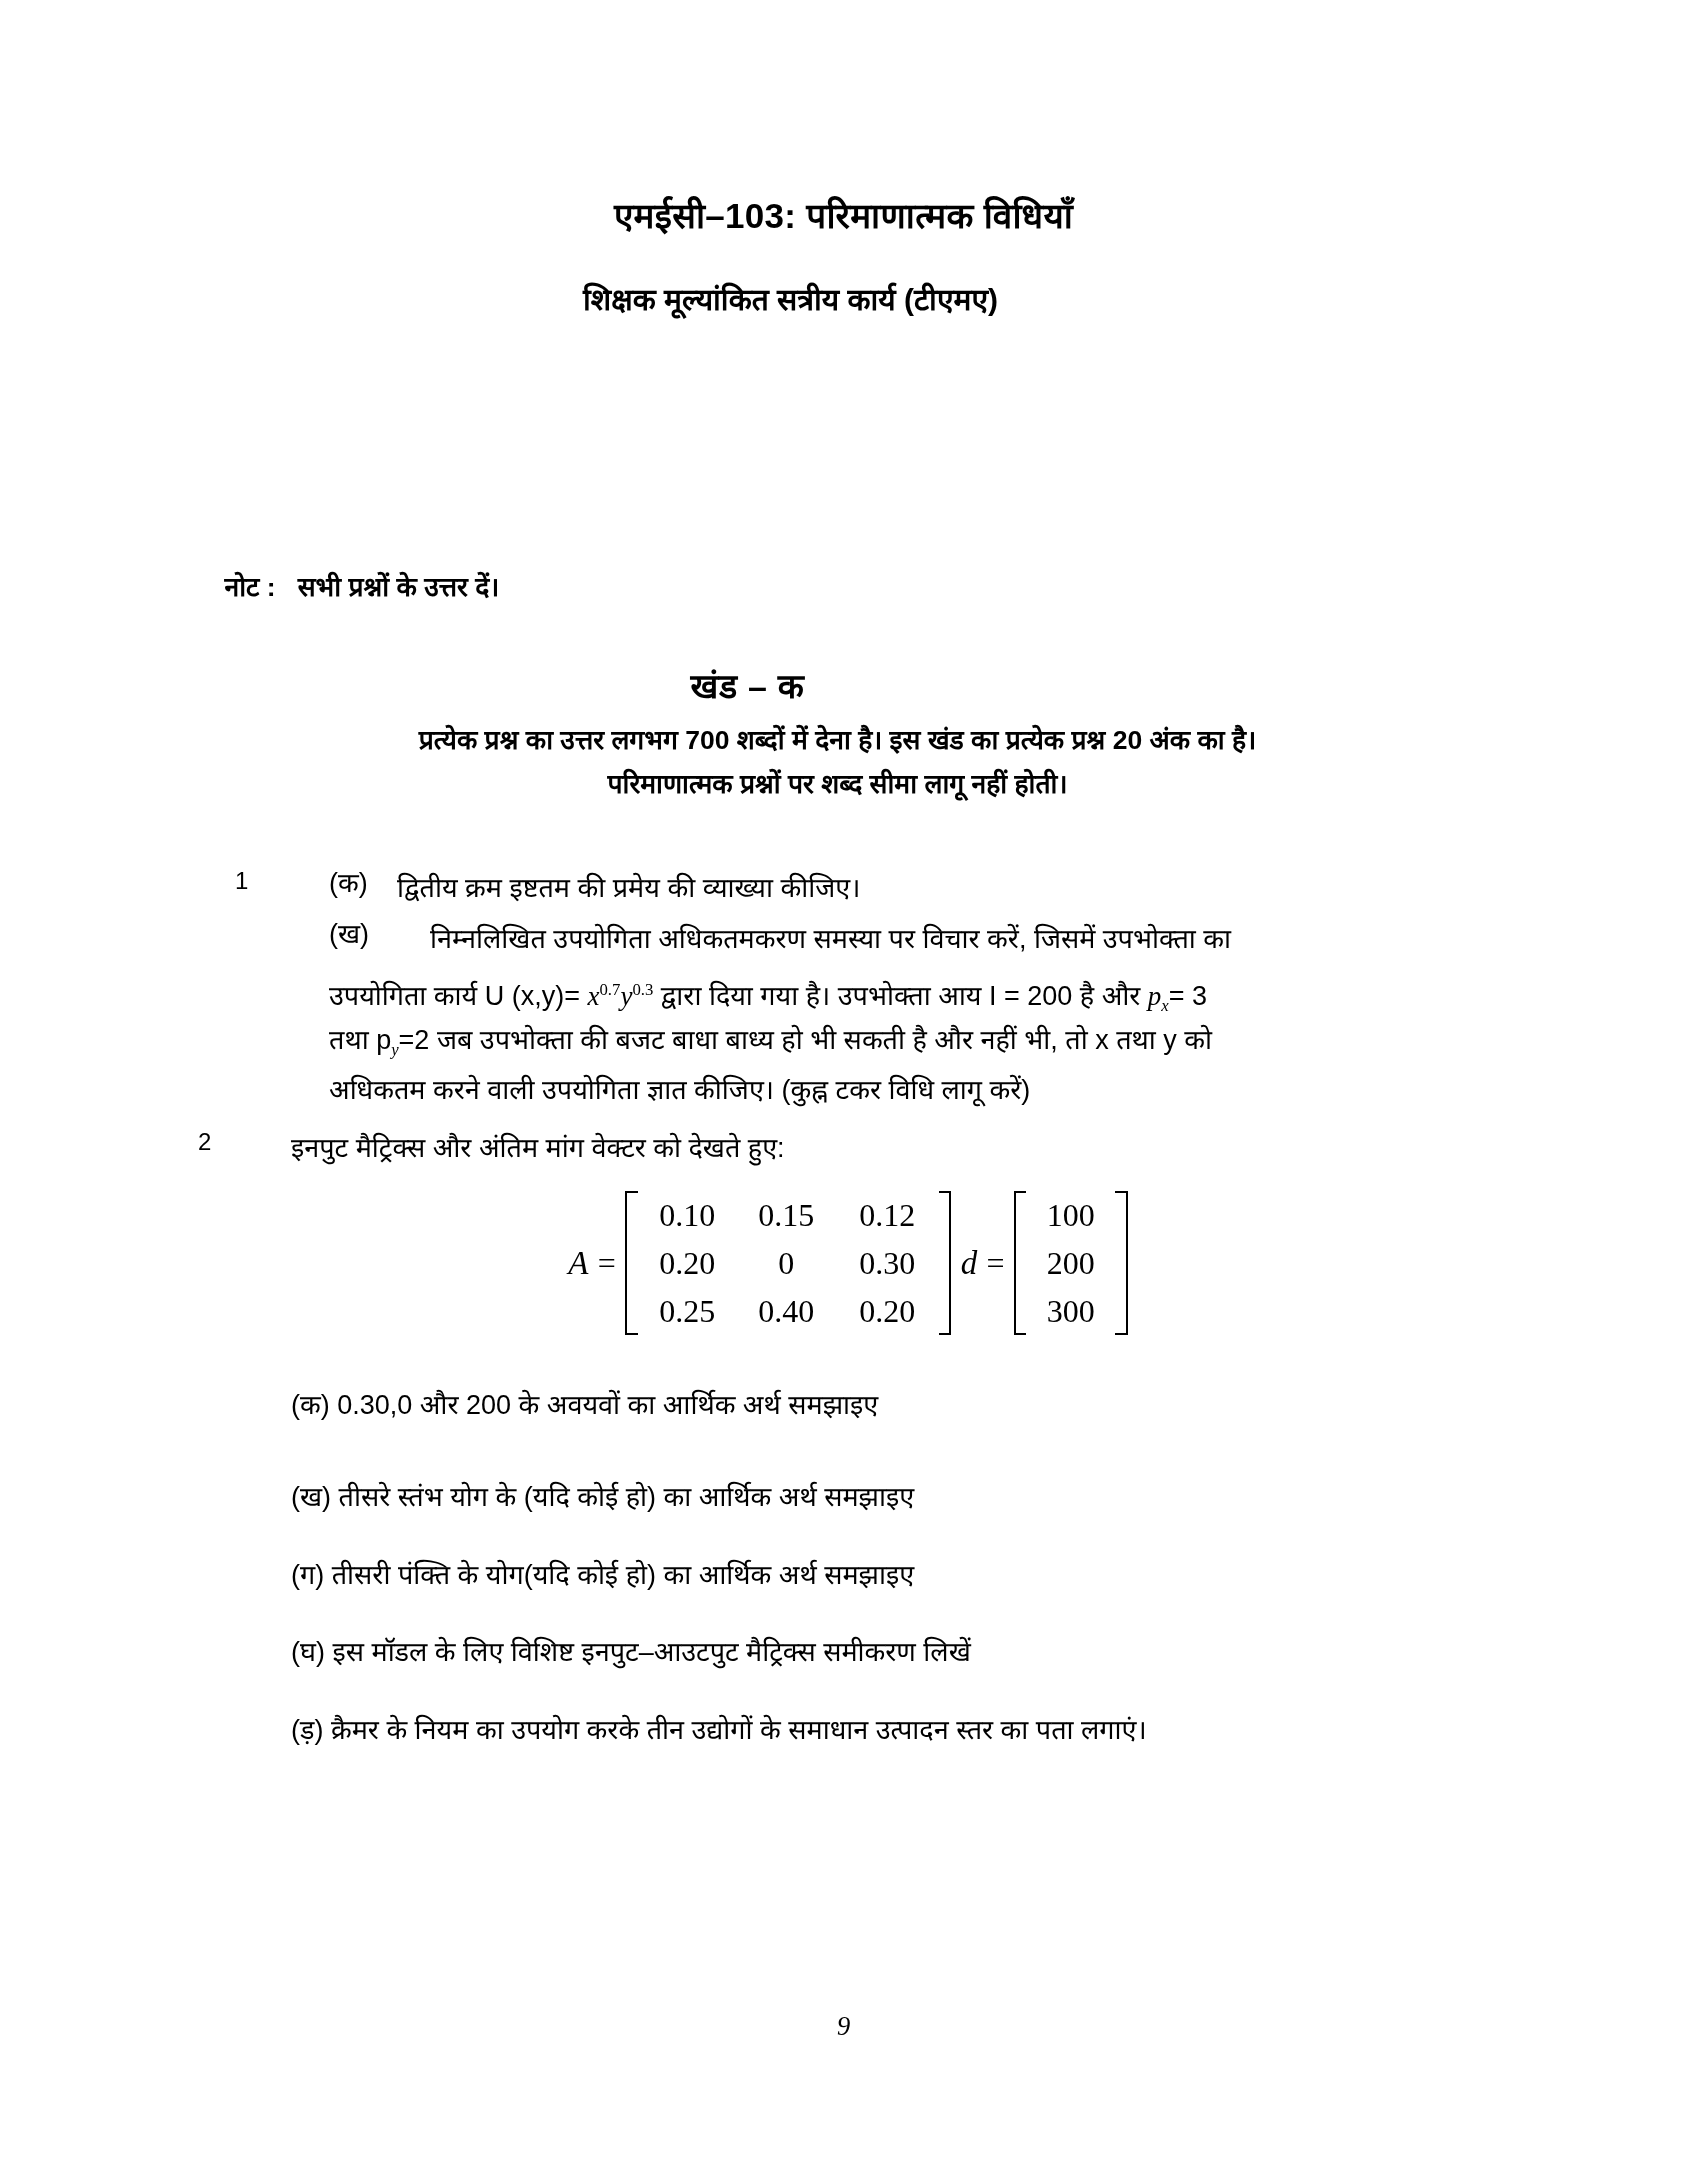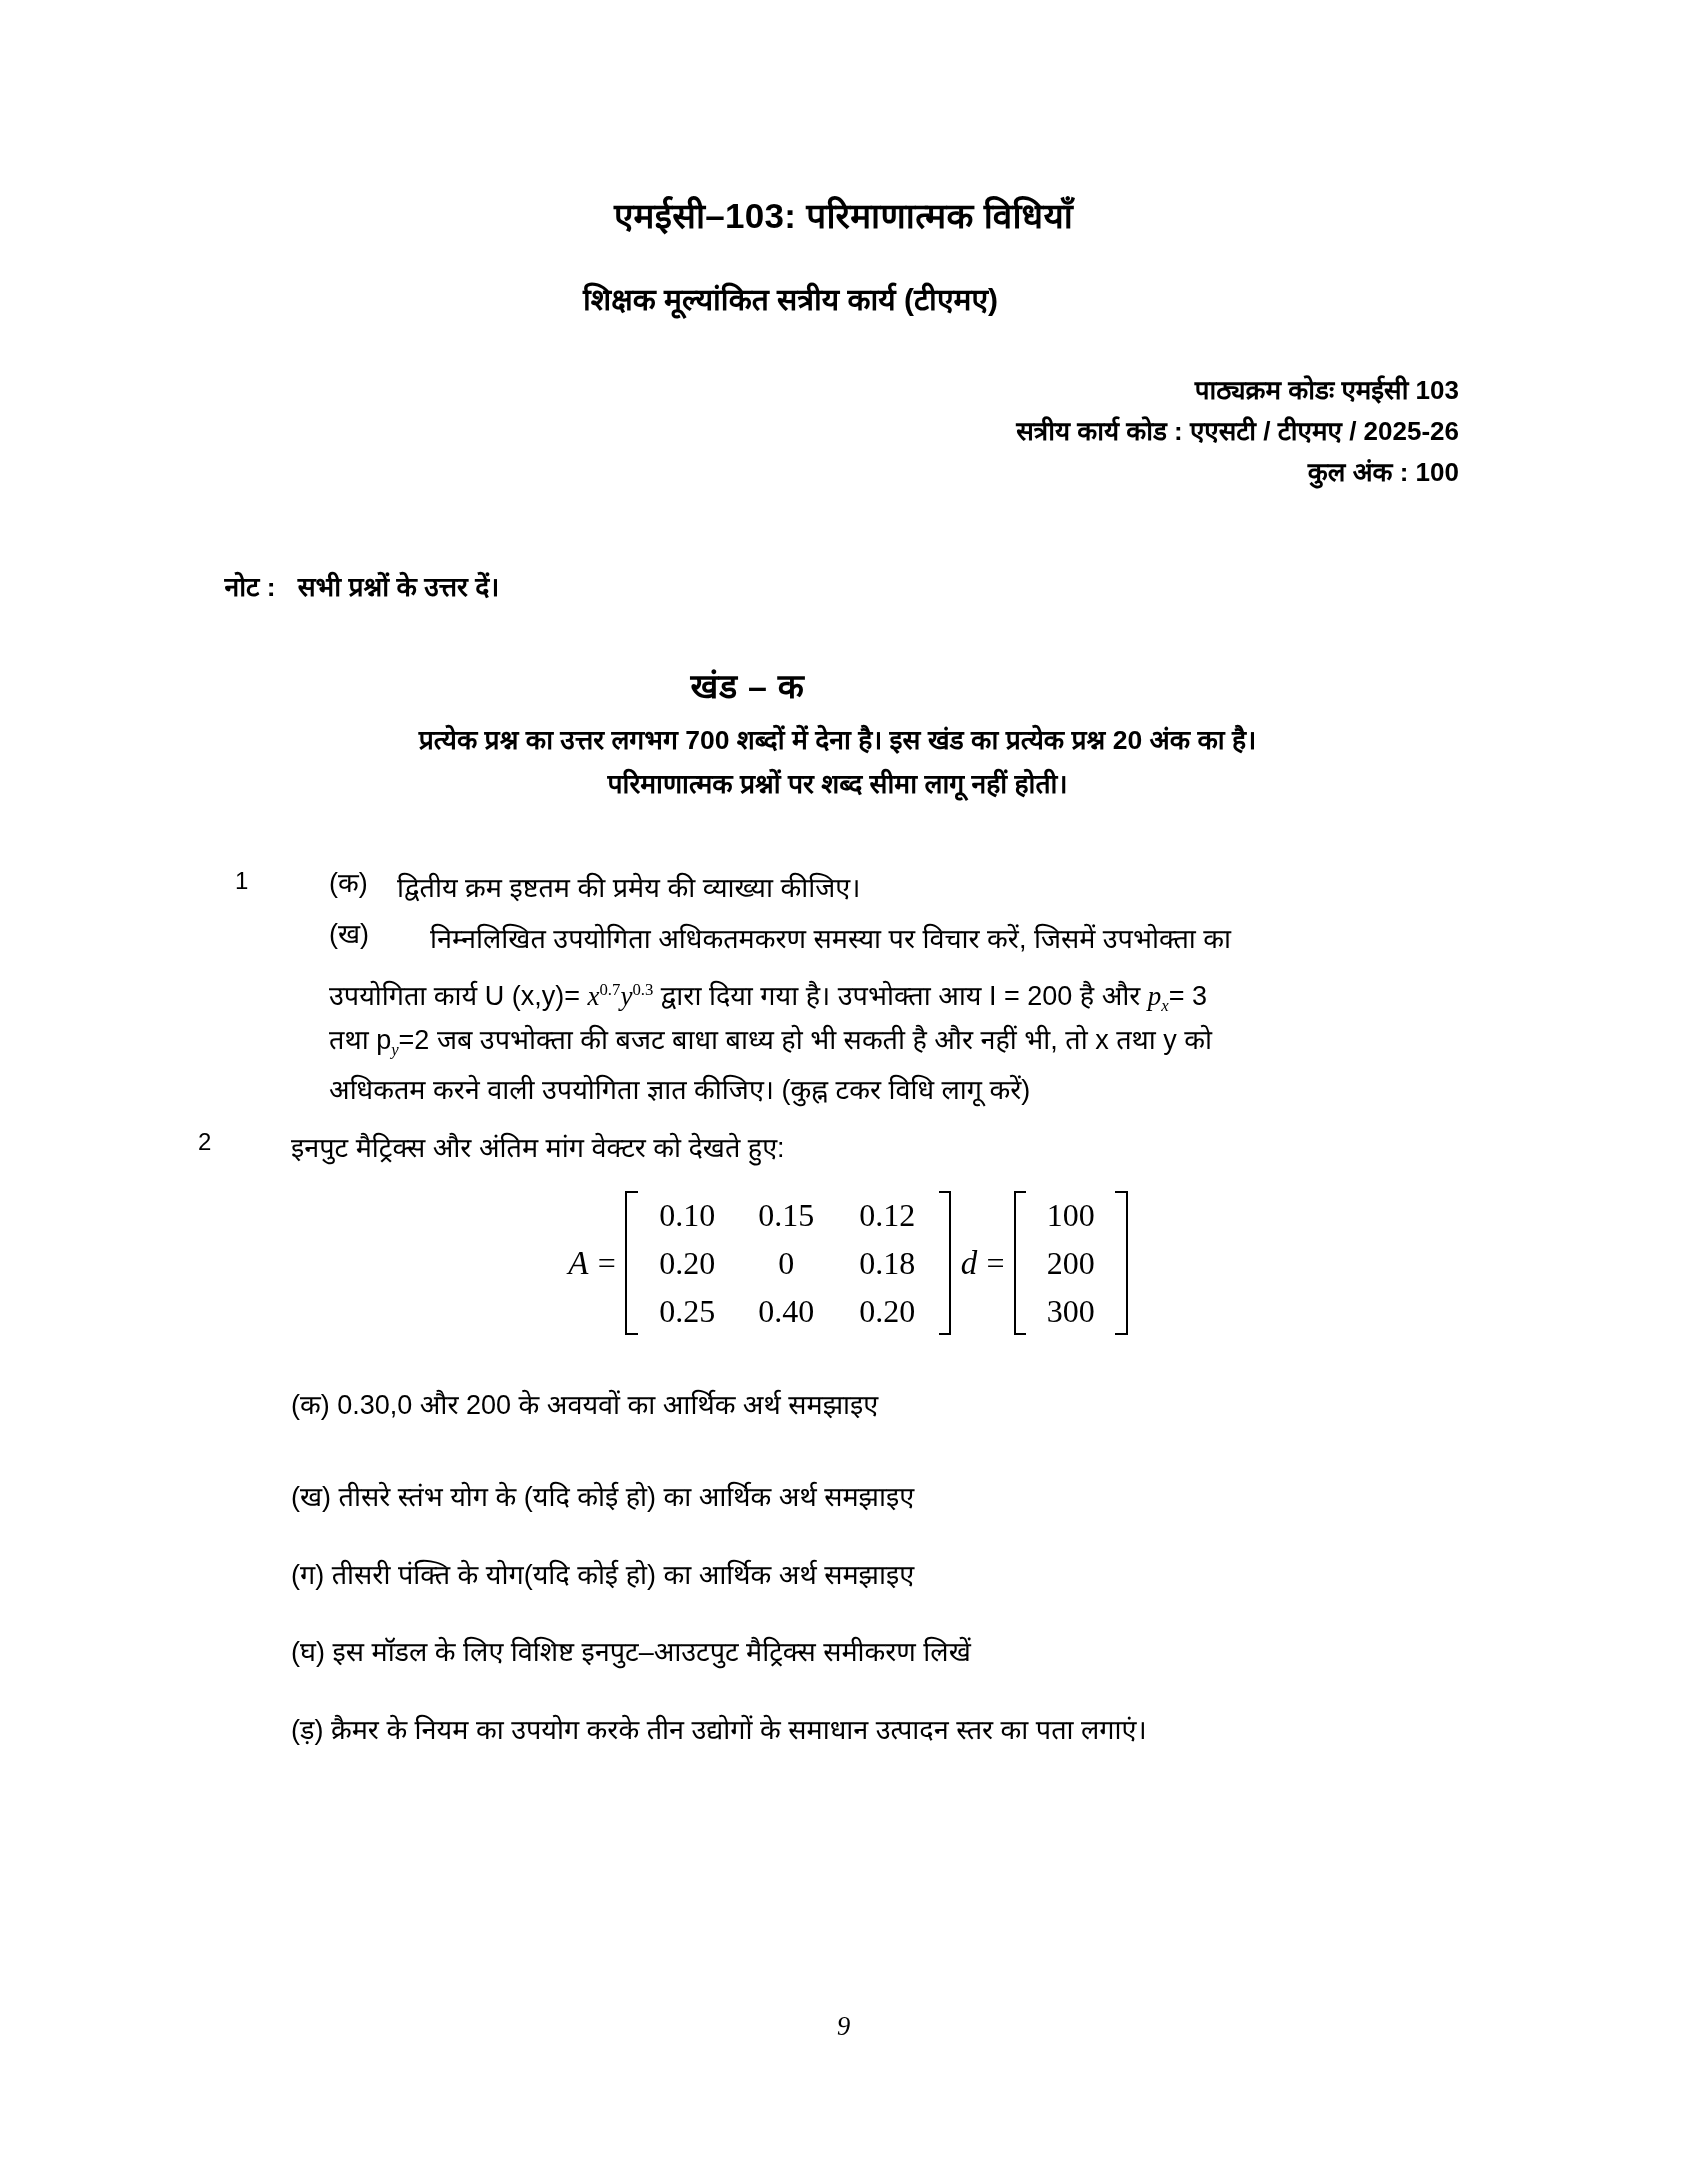--- a/index.html
+++ b/index.html
@@ -176,25 +176,20 @@
   }
 </style>
 </head>
 <body>
 
 <div class="page">
 
   <div class="title-main">एमईसी–103: परिमाणात्मक विधियाँ</div>
   <div class="title-sub">शिक्षक मूल्यांकित सत्रीय कार्य (टीएमए)</div>
 
-  <div class="meta">
-    <div>पाठ्यक्रम कोडः एमईसी 103</div>
-    <div>सत्रीय कार्य कोड : एएसटी / टीएमए / 2025-26</div>
-    <div>कुल अंक : 100</div>
-  </div>
 
   <div class="note">
     <span>नोट :</span><span>&nbsp;&nbsp; </span><span>सभी प्रश्नों के उत्तर दें।</span>
   </div>
 
   <div class="section-head">खंड – क</div>
   <div class="section-instr">
     <span>प्रत्येक प्रश्न का उत्तर लगभग 700 शब्दों में देना है। इस खंड का प्रत्येक प्रश्न 20 अंक का है।</span>
     <span class="l2">परिमाणात्मक प्रश्नों पर शब्द सीमा लागू नहीं होती।</span>
   </div>
@@ -224,21 +219,21 @@
     <span class="mvar">A</span>
     <span class="meq">=</span>
     <span class="bmat">
       <span class="brk brk-l"></span>
       <span class="mgrid three-col">
         <span class="mcell">0.10</span>
         <span class="mcell">0.15</span>
         <span class="mcell">0.12</span>
         <span class="mcell">0.20</span>
         <span class="mcell">0</span>
-        <span class="mcell">0.18</span>
+        <span class="mcell">0.30</span>
         <span class="mcell">0.25</span>
         <span class="mcell">0.40</span>
         <span class="mcell">0.20</span>
       </span>
       <span class="brk brk-r"></span>
     </span>
     <span class="mvar">d</span>
     <span class="meq">=</span>
     <span class="bmat">
       <span class="brk brk-l"></span>

